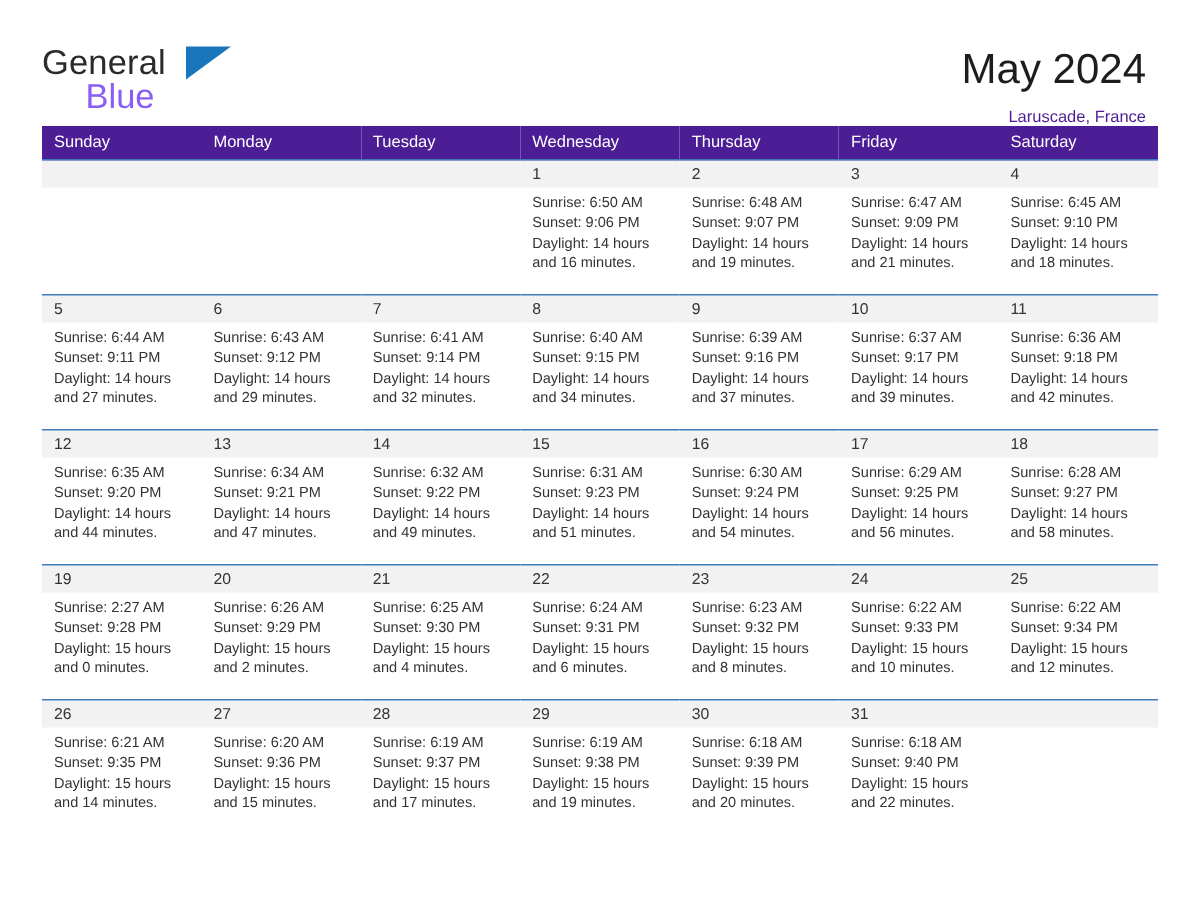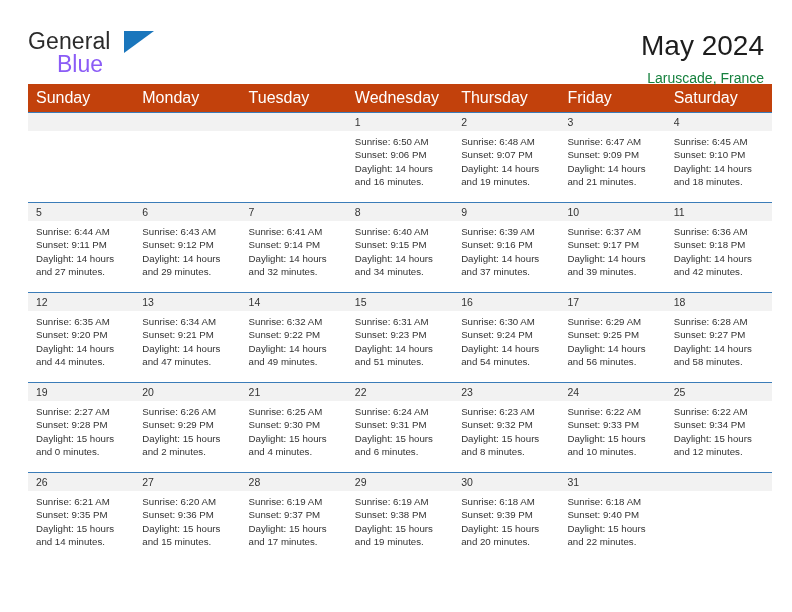--- a/index.html
+++ b/index.html
@@ -72,39 +72,39 @@
     padding-top: 2px;
   }
   .cal-title {
     font-size: 28px;
     font-weight: normal;
     color: #1d1d1d;
     line-height: 32px;
     white-space: nowrap;
   }
   .cal-subtitle {
-    font-size: 14px;
-    color: #15803d;
+    font-size: 11px;
+    color: #4c1d95;
     line-height: 20px;
     margin-top: 6px;
     white-space: nowrap;
   }
 
   
   .calendar {
     margin-top: 12px;
     width: 744px;
     border-collapse: collapse;
     table-layout: fixed;
   }
   .calendar th {
-    background: #c2410c;
+    background: #4c1d95;
     color: #ffffff;
     font-weight: normal;
-    font-size: 16px;
+    font-size: 11px;
     text-align: left;
     padding: 5px 0 5px 8px;
     height: 19px;
     box-sizing: border-box;
     border: none;
   }
   .calendar td {
     vertical-align: top;
     padding: 0;
     border: none;

